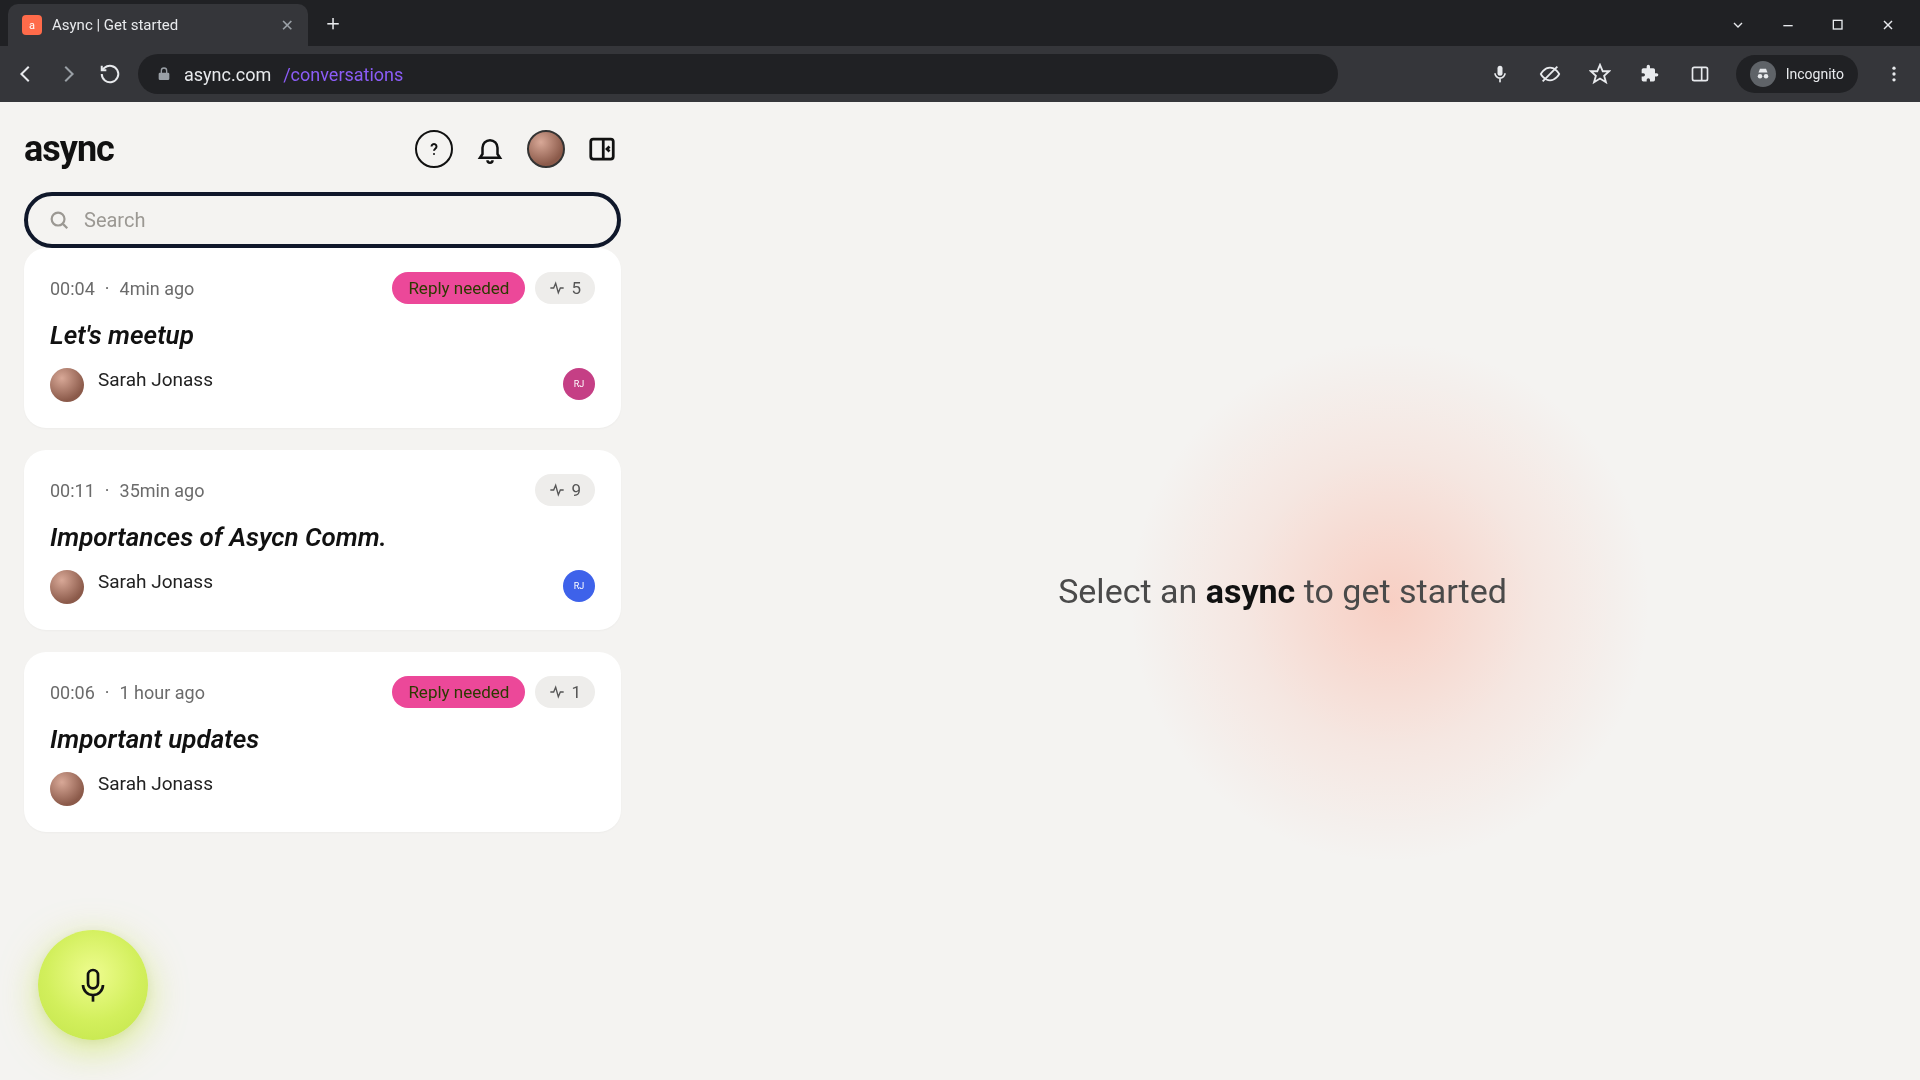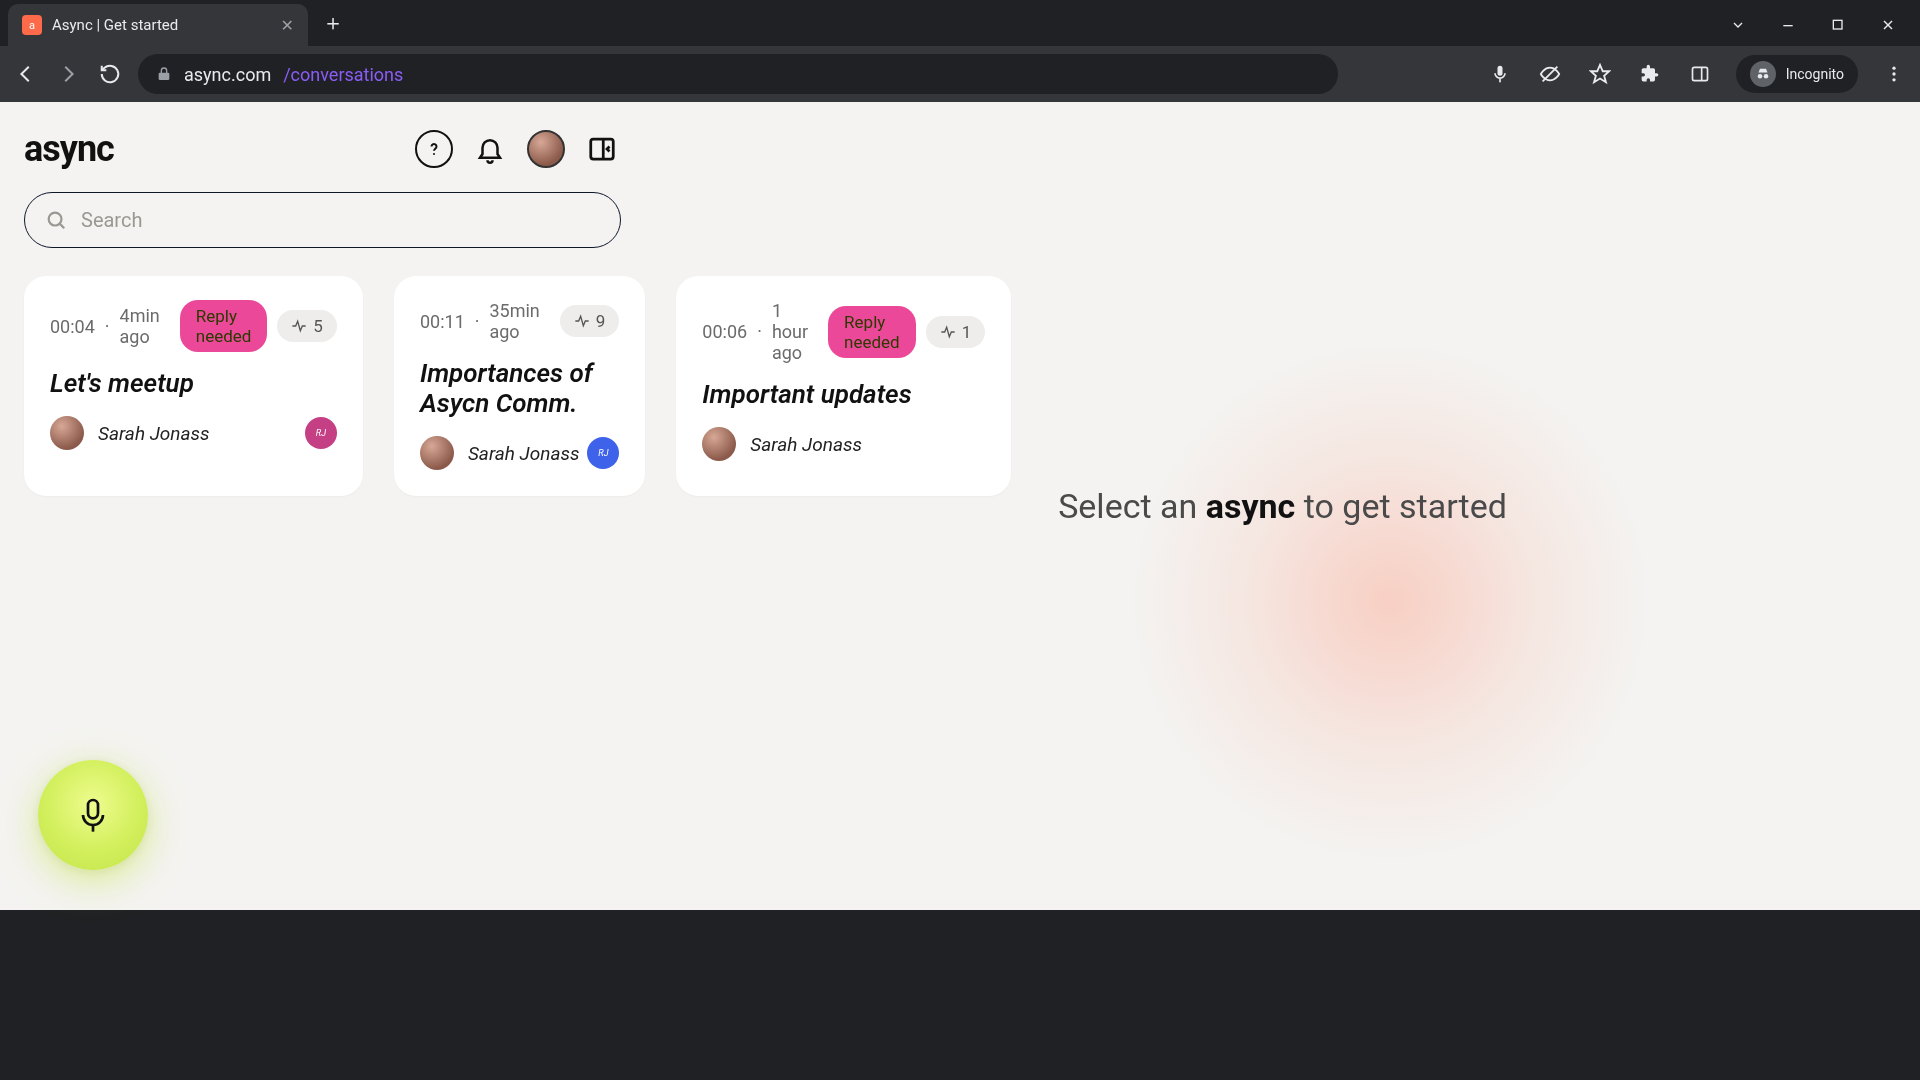--- a/index.html
+++ b/index.html
@@ -20,42 +20,42 @@
 .nav-btn { width:28px; height:28px; display:flex; align-items:center; justify-content:center; color:#9aa0a6; cursor:pointer; }
 .nav-btn.active { color:#e8eaed; }
 .addr { flex:0 0 auto; display:flex; align-items:center; background:#202124; border-radius:30px; height:40px; padding:0 18px; gap:12px; color:#e8eaed; font-size:18px; min-width:1200px; }
 .addr .lock { color:#9aa0a6; }
 .addr .url-path { color:#8b5cf6; }
 .toolbar-right { margin-left:auto; display:flex; align-items:center; gap:22px; color:#e8eaed; }
 .incog-chip { display:flex; align-items:center; gap:10px; background:#202124; padding:6px 14px; border-radius:22px; font-size:14px;text-align:center; }
 .incog-chip .incog-icon { width:26px; height:26px; border-radius:50%; background:#5f6368; display:flex; align-items:center; justify-content:center; }
 
 
-.viewport { background:#f4f3f1; height:808px; display:flex; position:relative; }
+.viewport { background:#f4f3f1; height:978px; display:flex; position:relative; }
 .sidebar { width:645px; padding:18px 24px 0 24px; display:flex; flex-direction:column; }
 .side-header { display:flex; align-items:center; height:58px; }
 .logo { font-weight:700; font-size:36px; letter-spacing:-1px; color:#111; }
 .side-actions { margin-left:auto; display:flex; align-items:center; gap:18px; }
 .icon-btn { width:38px; height:38px; border-radius:50%; display:flex; align-items:center; justify-content:center; cursor:pointer; color:#111; }
 .icon-btn.outline { border:2px solid #111; }
 .avatar-sm { width:38px; height:38px; border-radius:50%; background:radial-gradient(circle at 35% 30%, #d8a897 0%, #8b5a4a 70%); border:2px solid #333; }
 
-.search { margin-top:14px; height:56px; border:1px solid #0f172a; border-radius:28px; background:#f4f3f1; display:flex; align-items:center; padding:13px 20px; gap:14px; color:#9b9893; font-size:20px; }
+.search { margin-top:14px; height:56px; border:4px solid #0f172a; border-radius:28px; background:#f4f3f1; display:flex; align-items:center; padding:13px 20px; gap:14px; color:#9b9893; font-size:20px; }
 .search input { border:none; background:transparent; outline:none; font-size:20px; flex:1; color:#333; }
 .search input::placeholder { color:#9b9893; }
 
-.list { margin-top:28px; display:flex; flex-direction:row; gap:31px; }
+.list { display:flex; flex-direction:column; gap:22px; }
 .card { background:#fff; border-radius:22px; padding:24px 26px 26px; box-shadow:0 1px 2px rgba(0,0,0,0.03); cursor:pointer; }
 .card-top { display:flex; align-items:center; gap:10px; }
 .meta { color:#6b6b6b; font-size:18px; }
 .spacer { flex:1; }
 .badge-reply { background:#ec4899; color:#2c3a00; font-size:17px; padding:6px 16px; border-radius:18px; }
 .badge-count { background:#eeedeb; color:#555; font-size:17px; padding:6px 14px; border-radius:18px; display:flex; align-items:center; gap:6px; }
 .card-title { font-size:26px; font-weight:600; color:#111; margin-top:16px;font-style:italic; }
-.card-foot { display:flex; align-items:center; margin-top:18px;font-style:italic; }
+.card-foot { display:flex; margin-top:18px; }
 .card-foot .av { width:34px; height:34px; border-radius:50%; background:radial-gradient(circle at 35% 30%, #d8a897 0%, #8b5a4a 70%); }
 .card-foot .name { margin-left:14px; font-size:19px; color:#222; }
 .dot { width:32px; height:32px; border-radius:50%; margin-left:auto; display:flex; align-items:center; justify-content:center; font-size:9px; color:#fff; }
 .dot.magenta { background:#c53f85; }
 .dot.blue { background:#3e62ea; }
 
 .fab { position:absolute; left:38px; bottom:40px; width:110px; height:110px; border-radius:50%; background:radial-gradient(circle at 50% 40%, #eefc8e 0%, #d2ef5c 55%, #c2e44a 100%); display:flex; align-items:center; justify-content:center; box-shadow:0 10px 36px rgba(200,230,80,0.6), 0 2px 10px rgba(0,0,0,0.08); cursor:pointer; }
 
 .main { flex:1; display:flex; align-items:center; justify-content:center; position:relative; }
 .glow { position:absolute; width:540px; height:540px; border-radius:50%; background:radial-gradient(circle, rgba(255,140,110,0.35) 0%, rgba(255,140,110,0.12) 38%, rgba(244,243,241,0) 68%); right:260px; top:230px; }

